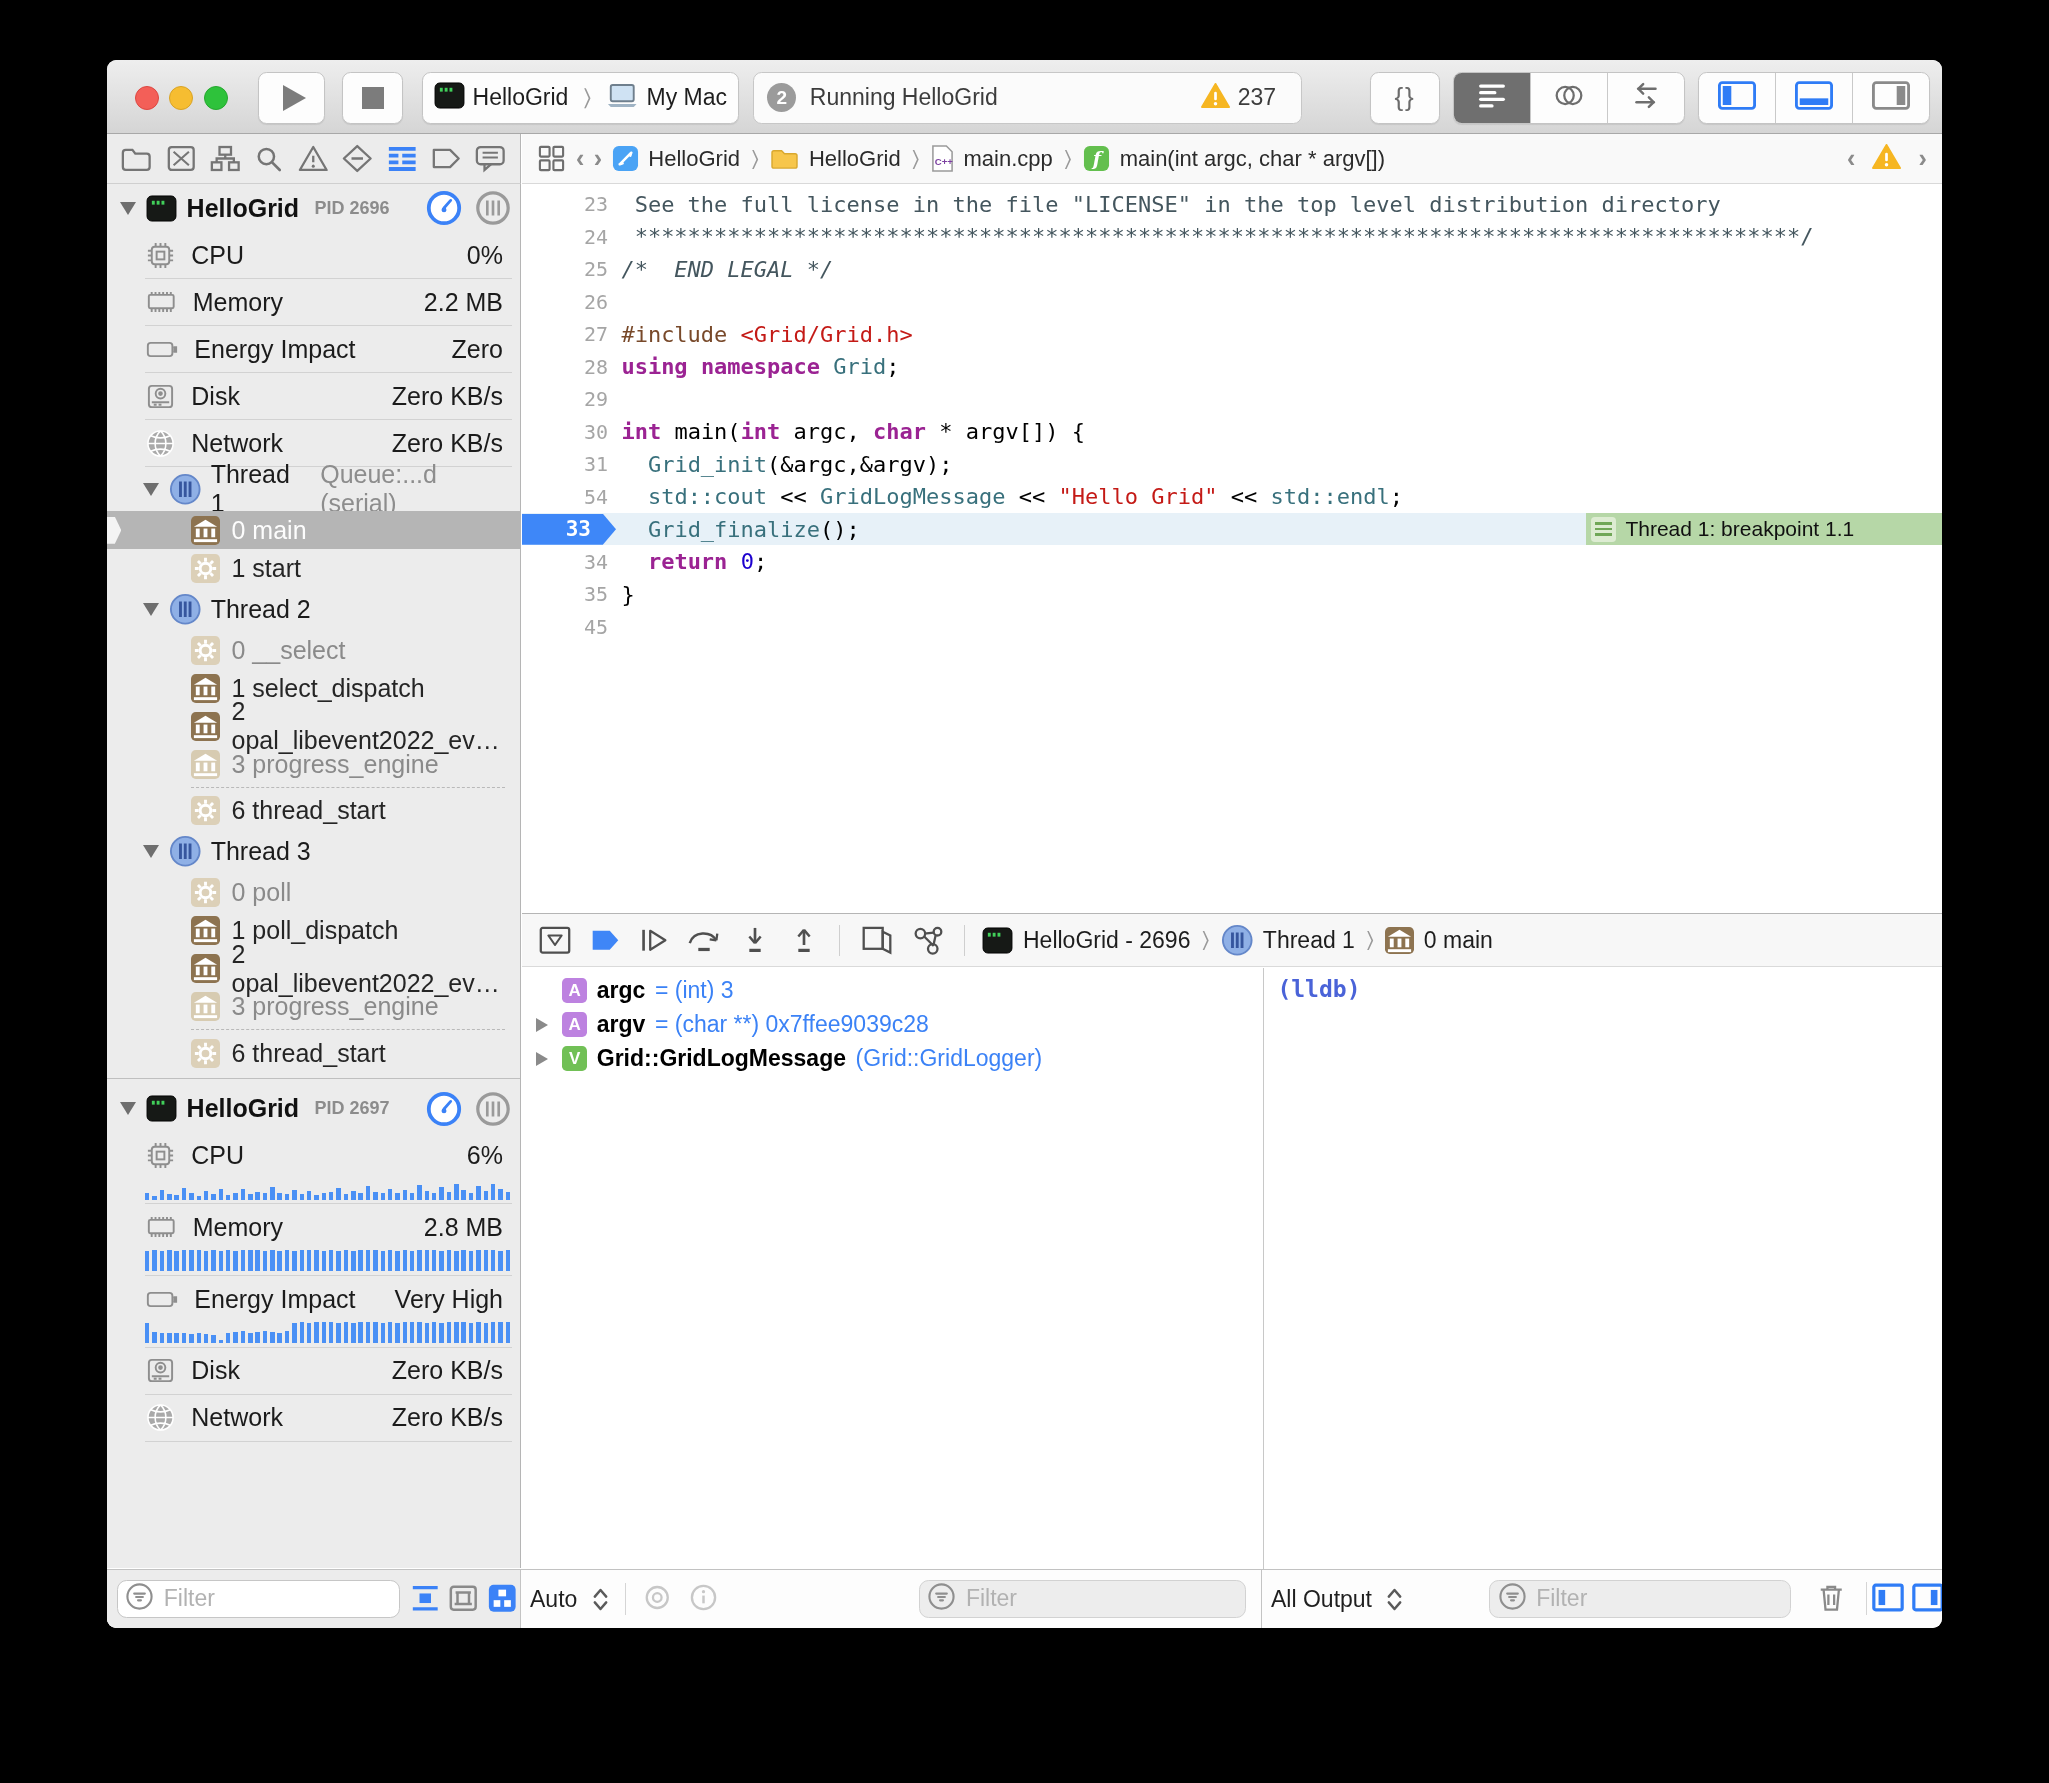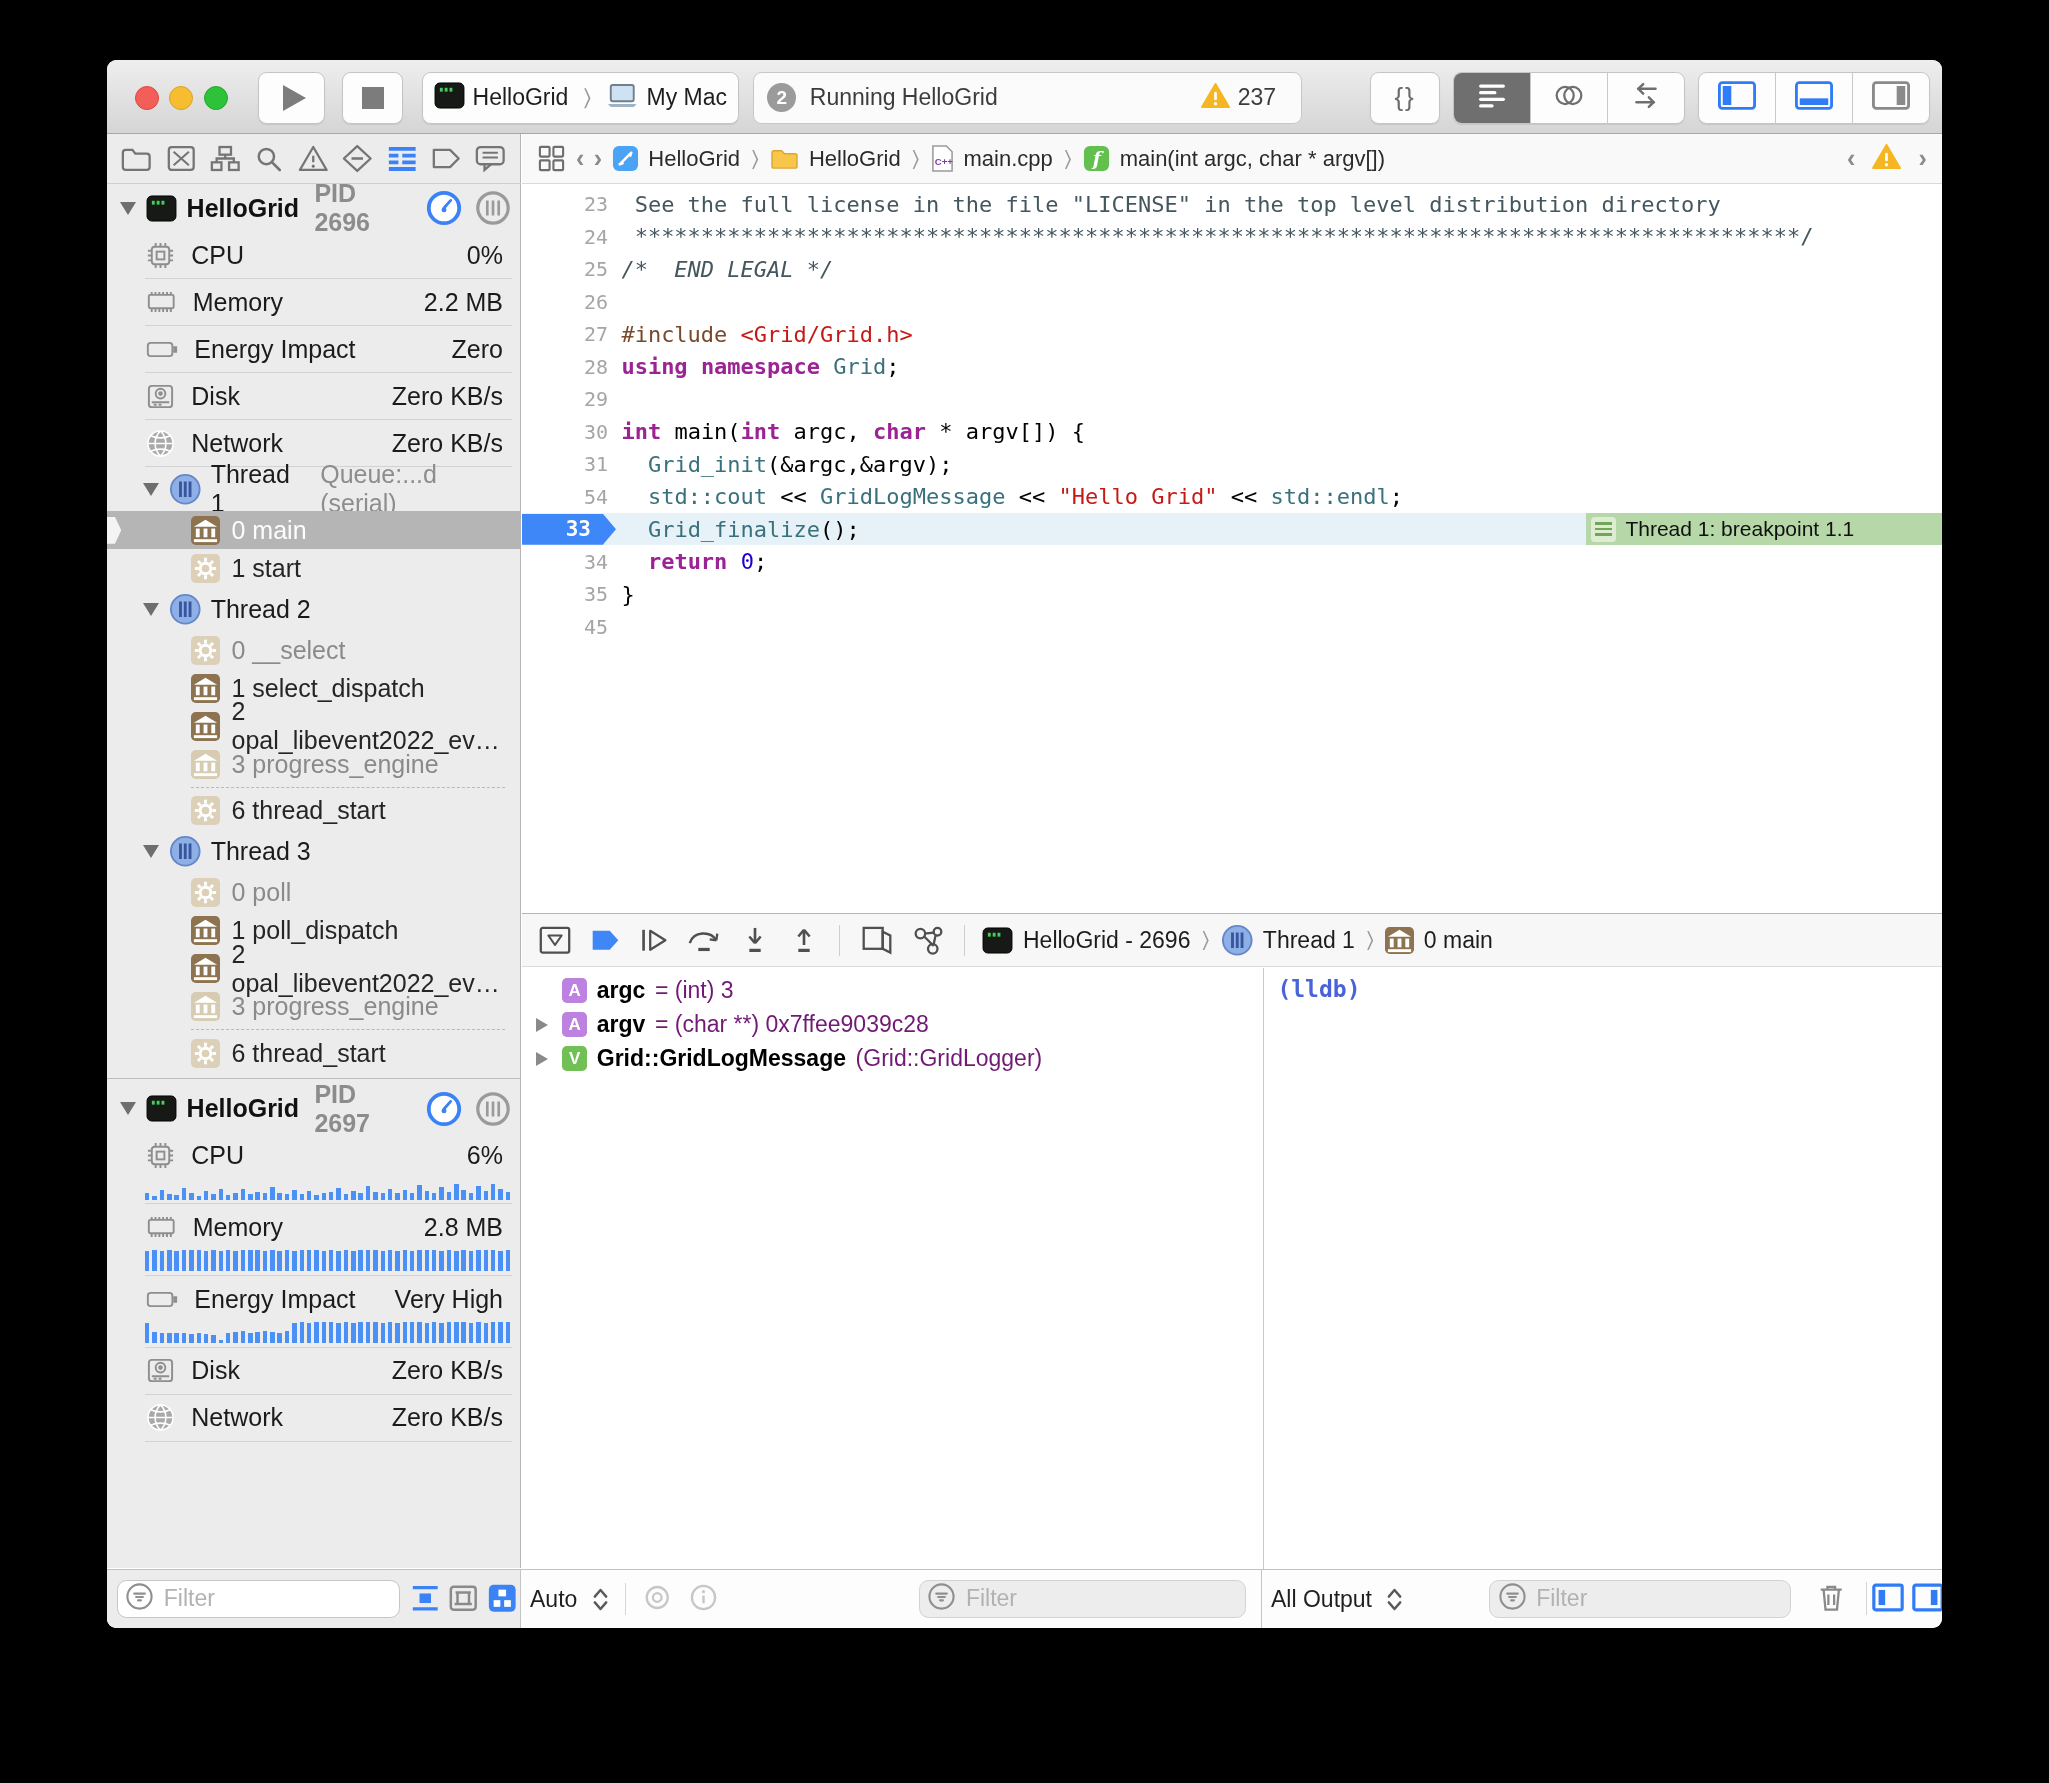--- a/index.html
+++ b/index.html
@@ -44,21 +44,21 @@
   .jump-right{display:flex;align-items:center;gap:17px;}
   .chev{font-size:25px;color:#8b8b8b;font-weight:bold;}
   .jchev{color:#9a9a9a;font-size:22px;margin:0 1.9px;}
 
   
   .sidebar{position:absolute;left:0;top:124px;width:414px;height:1384px;background:#ececec;
            border-right:1px solid #b5b5b5;overflow:hidden;box-sizing:border-box;}
   .proc-head{display:flex;align-items:center;height:48px;padding-left:13.4px;gap:9.6px;}
   .disc{width:0;height:0;border-top:13.4px solid #6e6e6e;border-left:8.6px solid transparent;border-right:8.6px solid transparent;}
   .proc-name{font-size:25px;font-weight:bold;color:#111;}
-  .proc-pid{font-size:25px;font-weight:bold;color:#8c8c8c;margin-left:5.7px;}
+  .proc-pid{font-size:18px;font-weight:bold;color:#8c8c8c;margin-left:5.7px;}
   .proc-spacer{flex:1;}
   .metric{display:flex;align-items:center;height:46px;padding-left:38px;padding-right:17px;gap:15.3px;}
   .metric .lbl{font-size:25px;color:#1b1b1b;}
   .metric .val{margin-left:auto;font-size:25px;color:#1b1b1b;}
   .m-sep{height:1px;background:#d2d2d2;margin-left:38px;margin-right:7.6px;}
   .graph{display:flex;align-items:flex-end;height:21px;margin:0 9.6px 3.8px 38px;gap:2.9px;}
   .graph span{width:4.8px;background:#4a90f5;display:inline-block;}
   .thread-row{display:flex;align-items:center;height:44px;padding-left:36px;gap:9.6px;font-size:25px;color:#1b1b1b;}
   .thread-det{color:#8d8d8d;}
   .frame{display:flex;align-items:center;height:38px;padding-left:84px;gap:11.5px;font-size:25px;color:#252525;position:relative;}
@@ -99,21 +99,21 @@
   .db-crumb{display:flex;align-items:center;gap:9.6px;font-size:23px;color:#1d1d1d;white-space:nowrap;}
 
   
   .vars{position:absolute;left:415px;top:908px;width:740px;height:601px;background:#fff;overflow:hidden;}
   .var-row{display:flex;align-items:center;height:34px;padding-left:9.6px;gap:9.6px;font-size:23px;}
   .var-disc{width:21px;flex:0 0 21px;display:flex;justify-content:center;}
   .var-disc i{width:0;height:0;border-left:12.4px solid #8a8a8a;border-top:7.6px solid transparent;border-bottom:7.6px solid transparent;}
   .var-badge{width:25px;height:25px;border-radius:4.8px;color:#fff;font-weight:bold;font-size:17px;
              display:flex;align-items:center;justify-content:center;flex:0 0 25px;}
   .var-name{font-weight:bold;color:#000;}
-  .var-val{color:#701a75;}
+  .var-val{color:#3b82f6;}
   .console{position:absolute;left:1156px;top:908px;right:0;height:601px;background:#fff;border-left:1px solid #c8c8c8;}
   .lldb{position:absolute;left:13.4px;top:7.6px;font-family:"DejaVu Sans Mono",monospace;font-weight:bold;
         font-size:23px;color:#4a63d8;}
 
   
   .bottombar{position:absolute;left:0;bottom:0;width:100%;height:58px;border-top:1px solid #c2c2c2;background:#fdfdfd;}
   .bb-side{position:absolute;left:0;top:0;width:414px;height:100%;background:#ececec;border-right:1px solid #c4c4c4;box-sizing:border-box;}
   .bb-vars{position:absolute;left:415px;top:0;width:740px;height:100%;border-right:1px solid #c4c4c4;box-sizing:border-box;}
   .bb-cons{position:absolute;left:1156px;top:0;right:0;height:100%;}
   .filter{position:absolute;height:38px;border-radius:9.6px;display:flex;align-items:center;box-sizing:border-box;}

